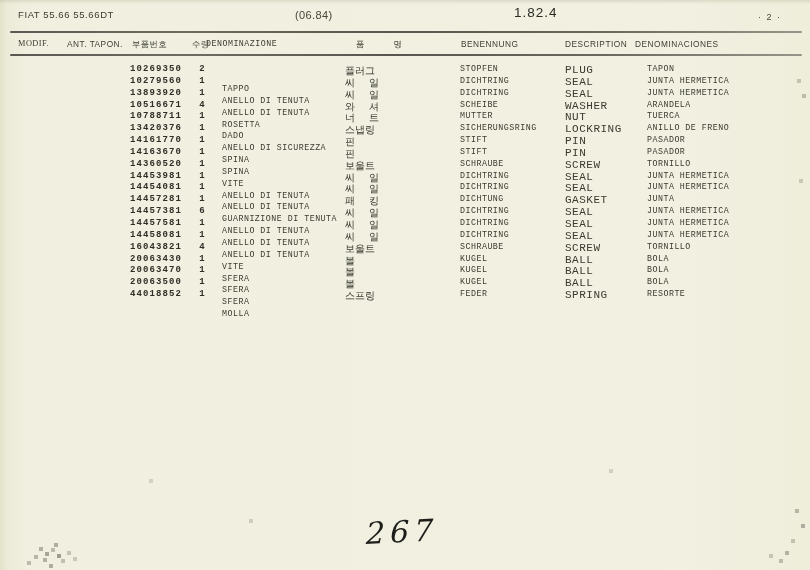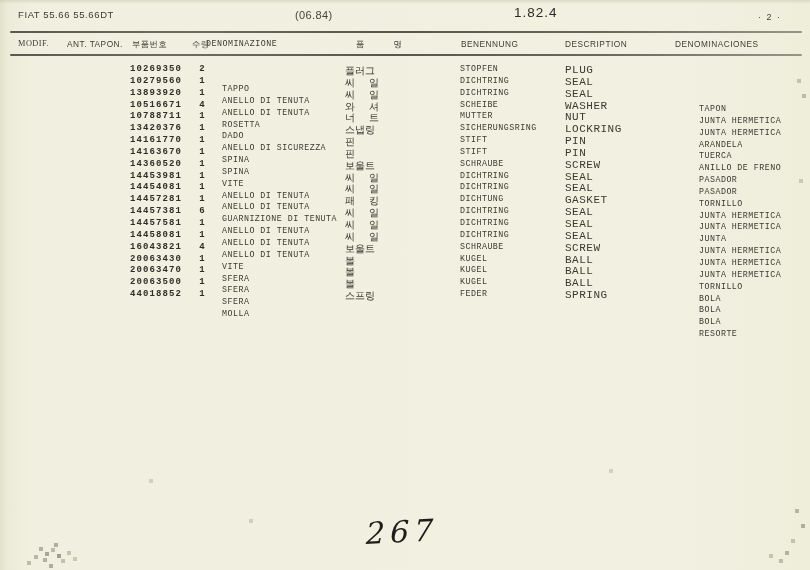--- a/index.html
+++ b/index.html
@@ -32,32 +32,32 @@
   .colhead{position:absolute;top:39px;left:0;width:100%;height:14px;}
   .colhead span{position:absolute;white-space:pre;font-size:8.3px;letter-spacing:.5px;color:#3c3c33;}
   .ch-modif{left:18px;font-family:Liberation Serif, serif;}
   .ch-antmodif{left:67px;}
   .ch-part{left:132px;font-size:9.5px;letter-spacing:1px;}
   .ch-qty{left:192px;font-size:9.5px;letter-spacing:1px;}
   .ch-it{left:206px;font-family:Liberation Mono, monospace;}
   .ch-ko{left:336px;font-size:10px;word-spacing:26px;margin-left:20px;}
   .ch-de{left:461px;}
   .ch-en{left:565px;}
-  .ch-es{left:675px;}
+  .ch-es{left:635px;}
 
   #rows{position:absolute;top:64px;left:0;width:100%;}
   .row{position:relative;height:11.85px;font-family:Liberation Mono, monospace;}
   .cell{position:absolute;top:0;white-space:pre;}
   .c-part{left:130px;font-size:9px;font-weight:bold;letter-spacing:1.1px;color:#2f2f28;}
   .c-qty{left:193px;width:18px;text-align:center;font-size:9px;font-weight:bold;color:#2f2f28;}
   .c-it{left:222px;font-size:8.3px;letter-spacing:.5px;color:#3a3a31;margin-top:20px;}
   .c-ko{left:345px;font-size:10px;word-spacing:8px;color:#33332b;}
   .c-de{left:460px;font-size:8.3px;letter-spacing:.5px;color:#3a3a31;}
   .c-en{left:565px;font-size:11px;letter-spacing:.5px;color:#3a3a31;}
-  .c-es{left:699px;font-size:8.3px;letter-spacing:.5px;color:#3a3a31;margin-top:40px;}
+  .c-es{left:647px;font-size:8.3px;letter-spacing:.5px;color:#3a3a31;}
 
   .handwritten{
     position:absolute;left:366px;top:514px;
     font-family:"DejaVu Serif",serif;font-style:italic;
     font-size:30px;letter-spacing:5px;color:#1d1d1a;
     transform:rotate(-3deg) skewX(-4deg);
   }
 
   .speckles{position:absolute;left:0;top:0;width:2px;height:2px;background:transparent;
     box-shadow:

